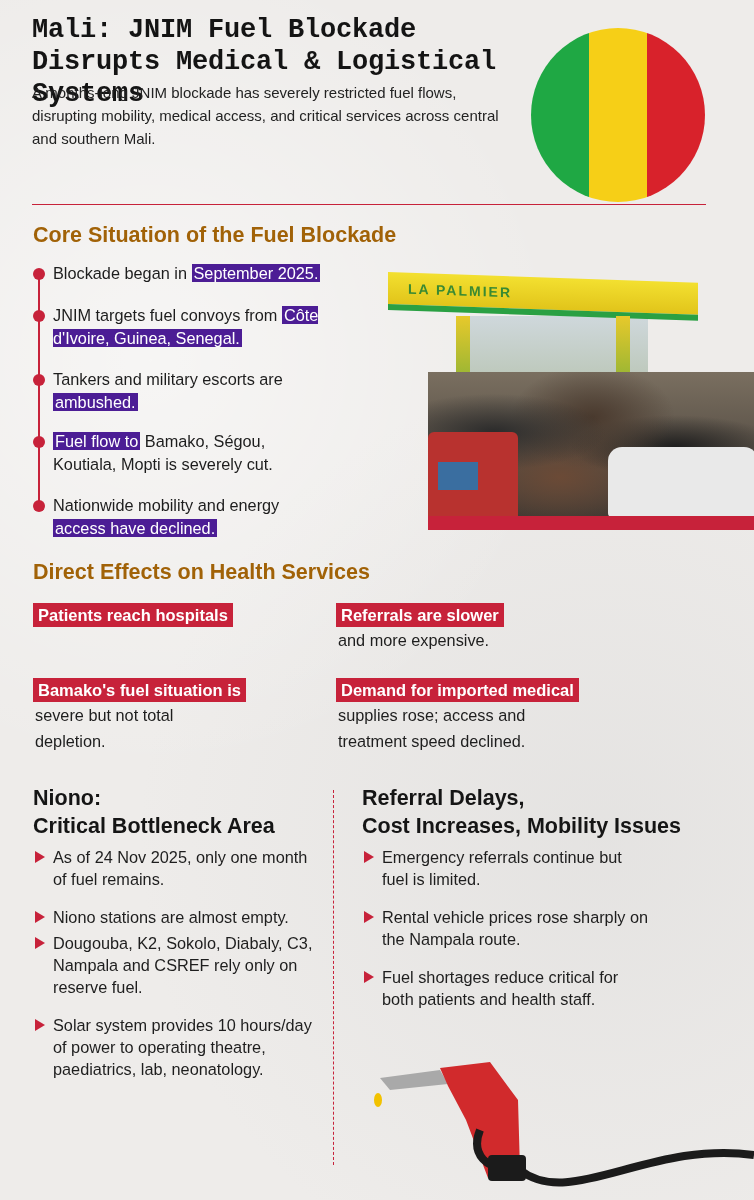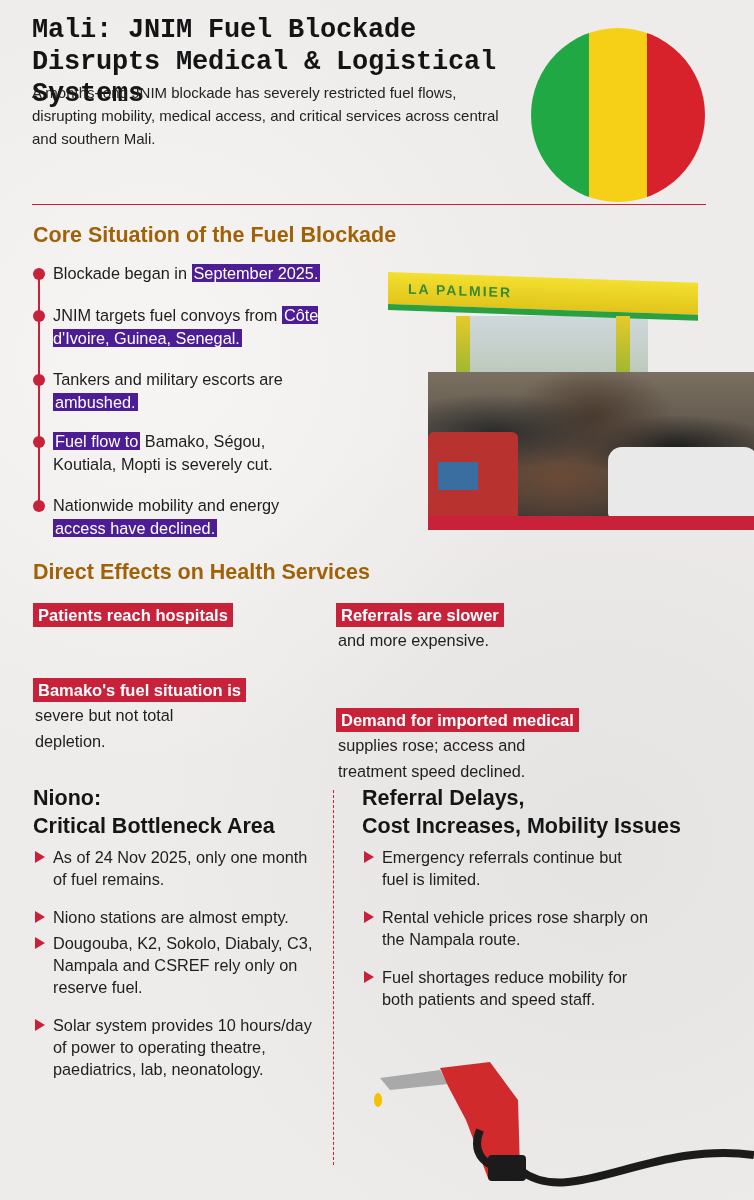--- a/index.html
+++ b/index.html
@@ -153,21 +153,21 @@
   <span class="tag">Patients reach hospitals</span>
 </div>
 <div class="abs effect" style="left:336px; top:603px;">
   <span class="tag">Referrals are slower</span>
   <div class="body">and more expensive.</div>
 </div>
 <div class="abs effect" style="left:33px; top:678px; width:200px;">
   <span class="tag" style="white-space:nowrap;">Bamako's fuel situation is</span>
   <div class="body" style="width:160px;">severe but not total depletion.</div>
 </div>
-<div class="abs effect" style="left:336px; top:678px; width:300px;margin-top:30px;">
+<div class="abs effect" style="left:336px; top:678px; width:300px;">
   <span class="tag" style="white-space:nowrap;">Demand for imported medical</span>
   <div class="body" style="width:240px;">supplies rose; access and treatment speed declined.</div>
 </div>
 
 <div class="abs col-title" style="left:33px; top:784px;">
   <div>Niono:</div>
   <div>Critical Bottleneck Area</div>
 </div>
 <div class="abs" style="left:33px; top:846px; width:280px;">
   <div class="arrow-item" style="margin-bottom:16px;"><span class="arr"></span><span>As of 24 Nov 2025, only one month of fuel remains.</span></div>
@@ -178,21 +178,21 @@
 
 <div class="abs vsep"></div>
 
 <div class="abs col-title" style="left:362px; top:784px;">
   <div>Referral Delays,</div>
   <div>Cost Increases, Mobility Issues</div>
 </div>
 <div class="abs" style="left:362px; top:846px; width:290px;">
   <div class="arrow-item" style="margin-bottom:16px;"><span class="arr"></span><span>Emergency referrals continue but fuel is limited.</span></div>
   <div class="arrow-item" style="margin-bottom:16px;"><span class="arr"></span><span>Rental vehicle prices rose sharply on the Nampala route.</span></div>
-  <div class="arrow-item"><span class="arr"></span><span>Fuel shortages reduce mobility for both patients and speed staff.</span></div>
+  <div class="arrow-item"><span class="arr"></span><span>Fuel shortages reduce critical for both patients and health staff.</span></div>
 </div>
 
 <svg class="abs nozzle" viewBox="0 0 384 140">
   <path d="M150 110 C 200 150, 280 80, 384 95" stroke="#1b1b1b" stroke-width="8" fill="none"></path>
   <path d="M10 18 L70 10 L78 24 L20 30 Z" fill="#a9a9a9"></path>
   <path d="M70 8 L120 2 L148 40 L150 110 L118 118 L96 60 L78 26 Z" fill="#d12a2c"></path>
   <path d="M110 70 C 100 95, 118 110, 140 108" stroke="#1b1b1b" stroke-width="8" fill="none"></path>
   <rect x="118" y="95" width="38" height="26" rx="4" fill="#1b1b1b"></rect>
   <ellipse cx="8" cy="40" rx="4" ry="7" fill="#f2c200"></ellipse>
 </svg>

